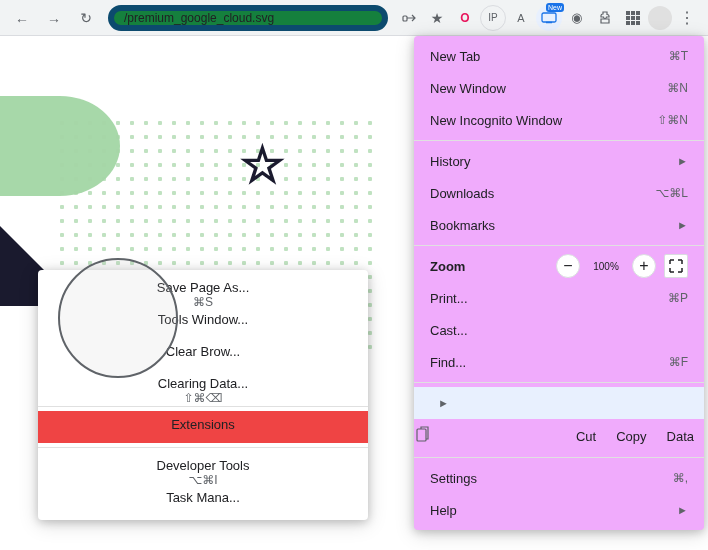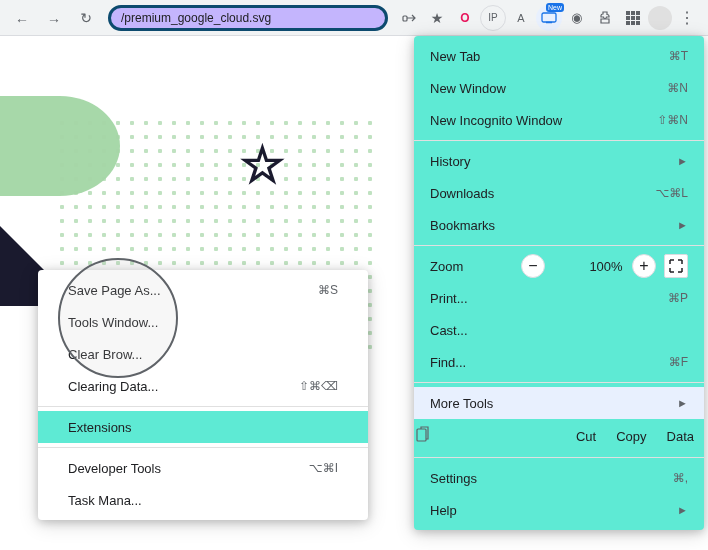--- a/index.html
+++ b/index.html
@@ -52,22 +52,22 @@
       display: flex;
       align-items: center;
       justify-content: center;
       color: #5f6368;
       font-size: 14px;
     }
 
     .address-bar {
       flex: 1;
       height: 26px;
-      background: #c4b5fd;
-      border: 3px solid #0c4a6e;
+      background: #15803d;
+      border: 6px solid #0c4a6e;
       border-radius: 13px;
       display: flex;
       align-items: center;
       padding: 0 10px;
       font-size: 12px;
       color: #202124;
       margin: 0 4px;
     }
 
     .toolbar-icons {
@@ -149,21 +149,21 @@
       border-bottom: 80px solid #1a1a2e;
       border-right: 80px solid transparent;
     }
 
     
     .main-menu {
       position: absolute;
       top: 36px;
       right: 4px;
       width: 290px;
-      background: #5eead4;
+      background: #f0abfc;
       border-radius: 4px;
       box-shadow: 0 2px 10px rgba(0,0,0,0.2), 0 4px 20px rgba(0,0,0,0.15);
       z-index: 100;
       padding: 4px 0;
     }
 
     .menu-item {
       display: flex;
       align-items: center;
       justify-content: space-between;
@@ -201,42 +201,42 @@
       align-items: center;
       padding: 4px 16px;
       height: 32px;
       gap: 8px;
     }
 
     .zoom-label {
       font-size: 13px;
       color: #202124;
       flex: 1;
+      font-weight: bold;
     }
 
     .zoom-btn {
       width: 24px;
       height: 24px;
       border: 1px solid #dadce0;
       background: white;
       border-radius: 50%;
       cursor: pointer;
       font-size: 16px;
       display: flex;
       align-items: center;
       justify-content: center;
       color: #202124;
     }
 
     .zoom-value {
-      font-size: 13px;
+      font-size: 10px;
       color: #202124;
       min-width: 36px;
       text-align: center;
-      margin-left: 35px;
     }
 
     .zoom-fullscreen {
       width: 24px;
       height: 24px;
       border: 1px solid #dadce0;
       background: white;
       border-radius: 2px;
       cursor: pointer;
       display: flex;
@@ -278,30 +278,31 @@
       background: white;
       border-radius: 4px;
       box-shadow: 0 2px 10px rgba(0,0,0,0.2), 0 4px 20px rgba(0,0,0,0.15);
       z-index: 101;
       padding: 4px 0;
     }
 
     .sub-menu-item {
       display: flex;
       align-items: center;
-      justify-content: space-between;
-      padding: 6px 30px;
+      justify-content: flex-start;
+      padding: 6px 16px;
       font-size: 13px;
       color: #202124;
       cursor: pointer;
       height: 32px;
+      flex-direction: column;
     }
 
     .sub-menu-item.extensions-item {
-      background: #5eead4;
+      background: #ef4444;
     }
 
     .sub-menu-divider {
       height: 1px;
       background: #e0e0e0;
       margin: 4px 0;
     }
 
     
     .magnifier-circle {
@@ -465,21 +466,20 @@
   </div>
 
   <div class="menu-item">
     <span class="menu-item-label">Find...</span>
     <span class="menu-item-shortcut">⌘F</span>
   </div>
 
   <div class="menu-divider"></div>
 
   <div class="menu-item more-tools-highlighted">
-    <span class="menu-item-label">More Tools</span>
     <span class="menu-item-arrow">►</span>
   </div>
 
   <div class="cut-copy-paste-row">
     <div class="ccp-spacer">
       <svg width="20" height="20" viewBox="0 0 20 20" fill="none">
         <rect x="3" y="5" width="9" height="12" rx="1" stroke="#5f6368" stroke-width="1.2"></rect>
         <path d="M7 5V3h7v12h-2" stroke="#5f6368" stroke-width="1.2"></path>
       </svg>
     </div>

